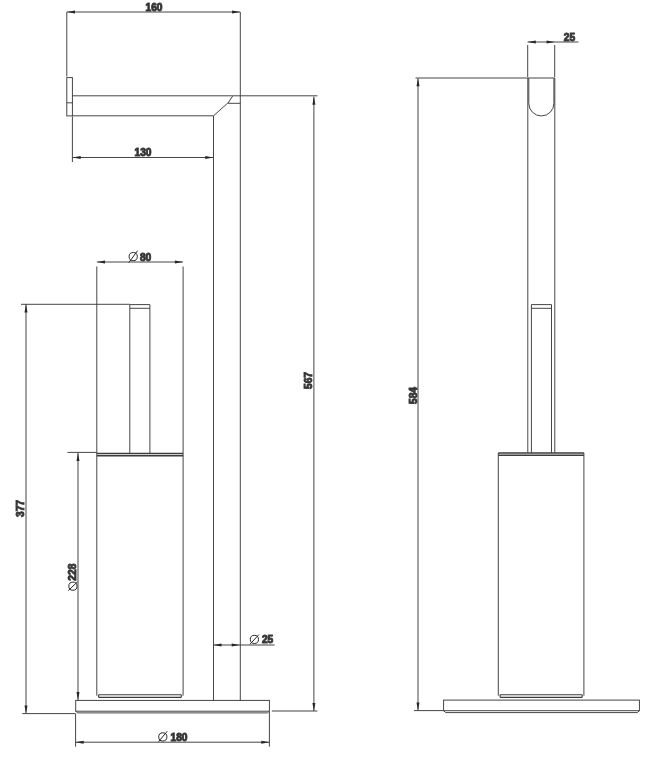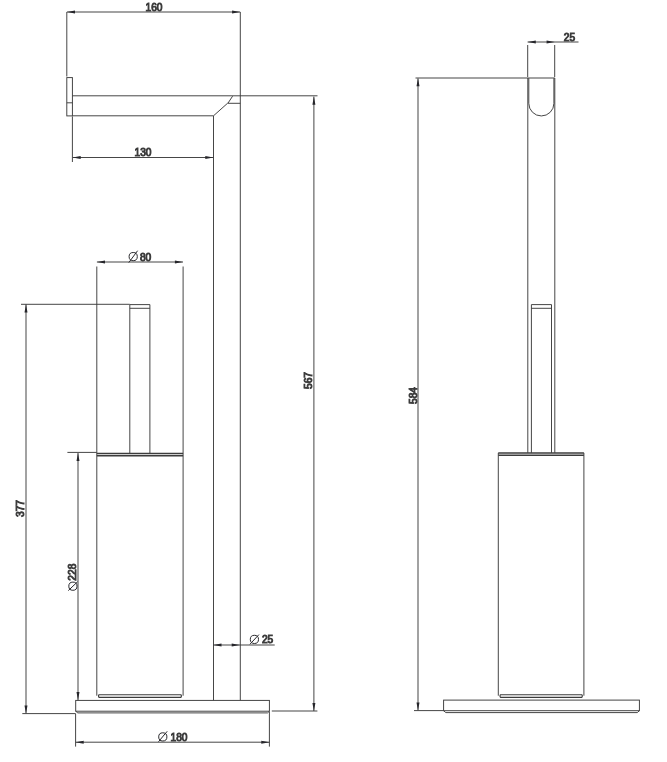--- a/index.html
+++ b/index.html
@@ -1,16 +1,16 @@
 <!DOCTYPE html>
 <html><head>
 <meta charset="utf-8">
 <style>
   html,body{margin:0;padding:0;background:#ffffff;}
-  .page{width:667px;height:762px;position:relative;background:#ffffff;overflow:hidden;will-change:transform;transform:translateZ(0);}
+  .page{width:667px;height:762px;position:relative;background:#ffffff;overflow:hidden;will-change:transform;transform:translateZ(0);font-weight:bold;}
   svg{display:block;}
   text{font-family:"Liberation Sans",sans-serif;fill:#26262b;}
 </style>
 </head>
 <body>
 <div class="page">
 <svg width="667" height="762" viewBox="0 0 667 762" fill="none" stroke-linecap="butt">
 <g stroke="#3c3c3c" stroke-width="0.95">
 
 <g>

